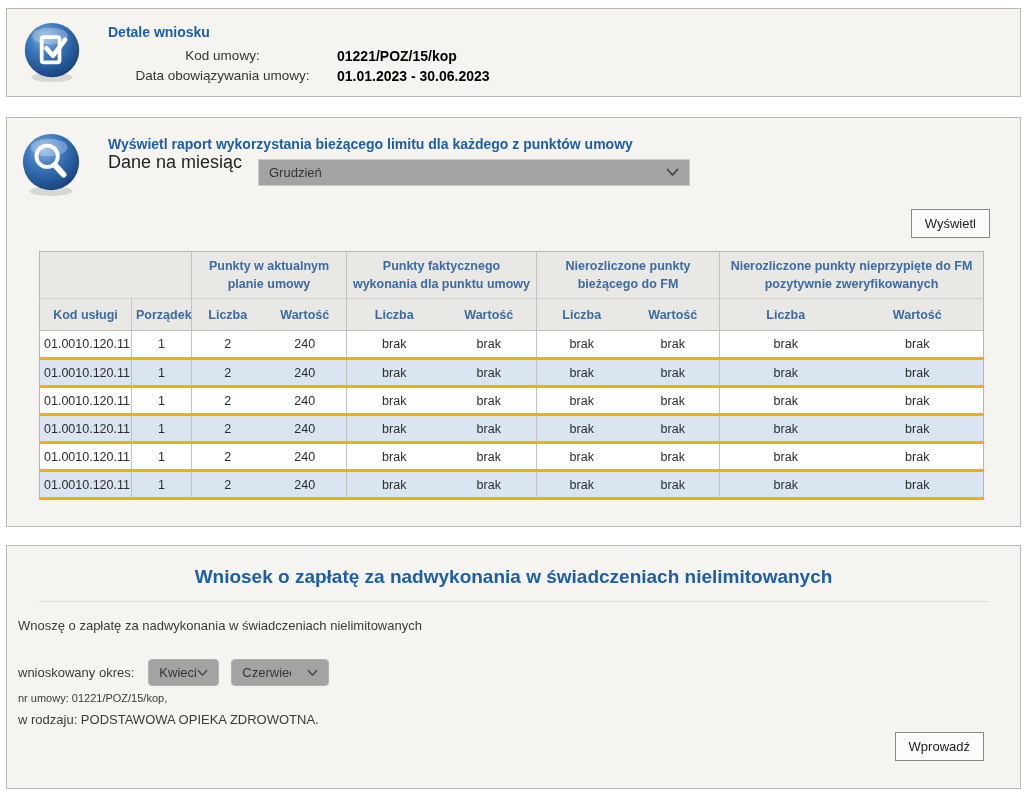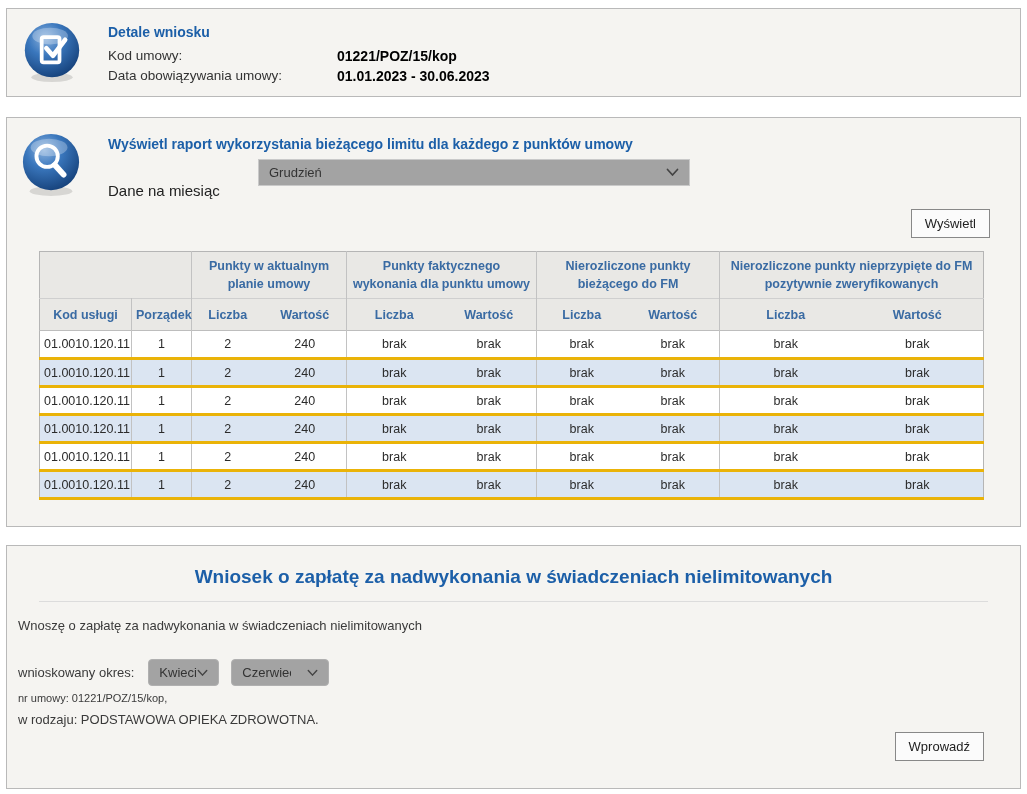--- a/index.html
+++ b/index.html
@@ -13,26 +13,26 @@
   .panel3 { top:545px; height:244px; }
 
   .sphere-icon { position:absolute; }
 
   .blue-title { color:#1c5fa8; font-weight:bold; font-size:14px; }
 
   
   .p1-title { position:absolute; left:101px; top:15px; }
   .p1-grid { position:absolute; left:101px; top:37px; font-size:13.5px; line-height:20px; }
   .p1-row { display:flex; }
-  .p1-label { width:229px; color:#333; }
+  .p1-label { width:229px; color:#333;text-align:center; }
   .p1-value { font-weight:bold; color:#000; font-size:14px; }
 
   
   .p2-title { position:absolute; left:101px; top:18px; }
-  .p2-month-label { position:absolute; left:101px; top:64px; font-size:15px; color:#222; }
+  .p2-month-label { position:absolute; left:101px; top:34px; font-size:18px; color:#222; }
   .selectbox { background:#a3a3a3; border:1px solid #c9c9c9; height:27px; display:flex; align-items:center;
                font-size:13px; color:#333; cursor:default; position:relative; }
   .selectbox .sel-text { padding-left:10px; flex:1 1 auto; white-space:nowrap; overflow:hidden; }
   .selectbox .chev { flex:0 0 auto; padding-right:10px; display:flex; align-items:center; }
   .p2-month-select { position:absolute; left:251px; top:41px; width:432px; }
   .btn { background:#fbfbfb; border:1px solid #888; color:#222; font-size:13px;
          font-family:"Liberation Sans", sans-serif; padding:6px 13px; cursor:pointer; }
   .p2-display-btn { position:absolute; right:30px; top:91px; }
 
   

